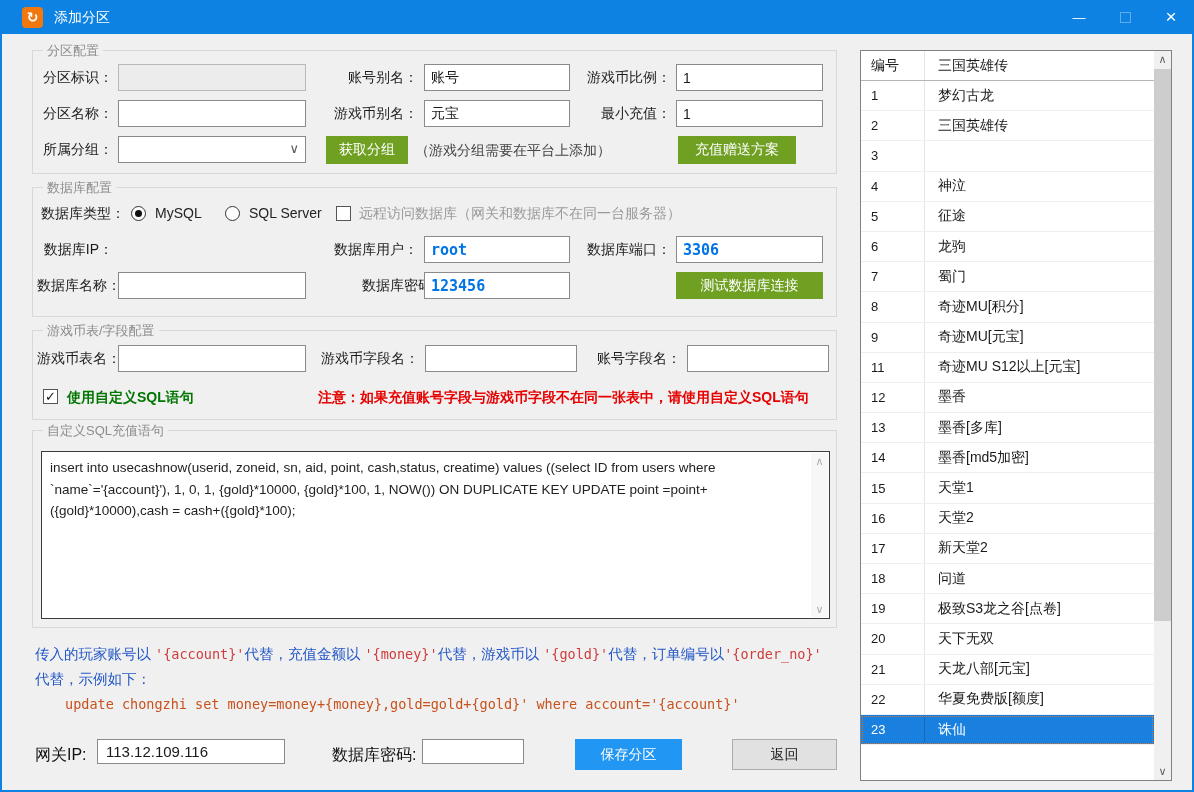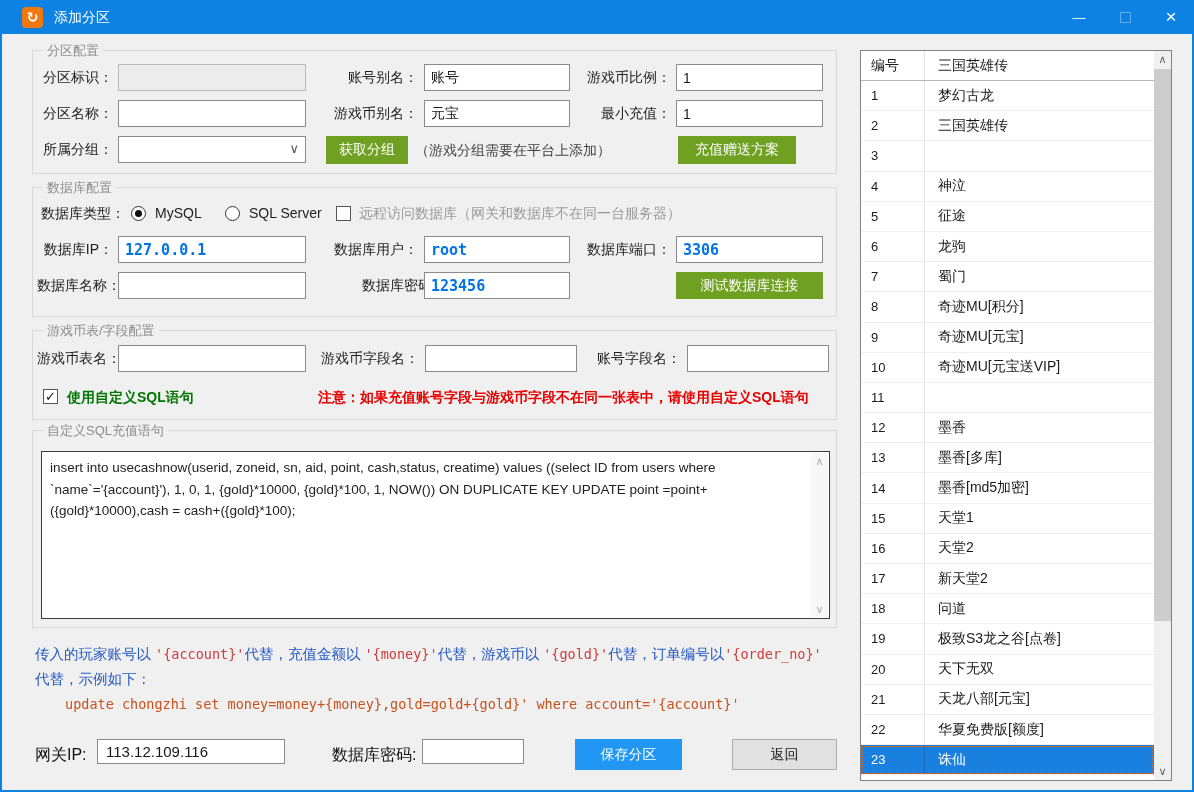--- a/index.html
+++ b/index.html
@@ -141,21 +141,20 @@
     <div class="radio" style="left:98px; top:18px;">
         <span class="dot"></span>
       </div>
     <div class="rlabel" style="left:122px; top:12px;">MySQL</div>
     <div class="radio" style="left:192px; top:18px;"></div>
     <div class="rlabel" style="left:216px; top:12px;">SQL Server</div>
     <div class="cbox" style="left:303px; top:18px;"></div>
     <div class="rlabel gray-lbl" style="left:326px; top:12px;">远程访问数据库（网关和数据库不在同一台服务器）</div>
 
     <div class="lbl" style="left:4px; top:48px; width:76px;">数据库IP：</div>
-    <input class="inp val-blue" style="left: 85px; top: 48px; width: 188px;" value="127.0.0.1">
     <div class="lbl" style="left:295px; top:48px; width:90px;">数据库用户：</div>
     <input class="inp val-blue" style="left: 391px; top: 48px; width: 146px;" value="root">
     <div class="lbl" style="left:540px; top:48px; width:98px;">数据库端口：</div>
     <input class="inp val-blue" style="left: 643px; top: 48px; width: 147px;" value="3306">
 
     <div class="lbl" style="left:4px; top:84px; width:76px;">数据库名称：</div>
     <input class="inp" style="left: 85px; top: 84px; width: 188px;" value="">
     <div class="lbl" style="left:295px; top:84px; width:90px;margin-left:28px;">数据库密码：</div>
     <input class="inp val-blue" style="left: 391px; top: 84px; width: 146px;" value="123456">
     <button class="btn-green" style="left:643px; top:84px; width:147px; height:27px;">测试数据库连接</button>
@@ -235,25 +234,22 @@
           </div>
           <div class="lrow">
             <div class="cno">8</div>
             <div class="cname">奇迹MU[积分]</div>
           </div>
           <div class="lrow">
             <div class="cno">9</div>
             <div class="cname">奇迹MU[元宝]</div>
           </div>
           <div class="lrow">
-            <div class="cno">10</div>
-            <div class="cname">奇迹MU[元宝送VIP]</div>
-          </div>
-          <div class="lrow">
             <div class="cno">11</div>
+            <div class="cname">奇迹MU S12以上[元宝]</div>
           </div>
           <div class="lrow">
             <div class="cno">12</div>
             <div class="cname">墨香</div>
           </div>
           <div class="lrow">
             <div class="cno">13</div>
             <div class="cname">墨香[多库]</div>
           </div>
           <div class="lrow">

